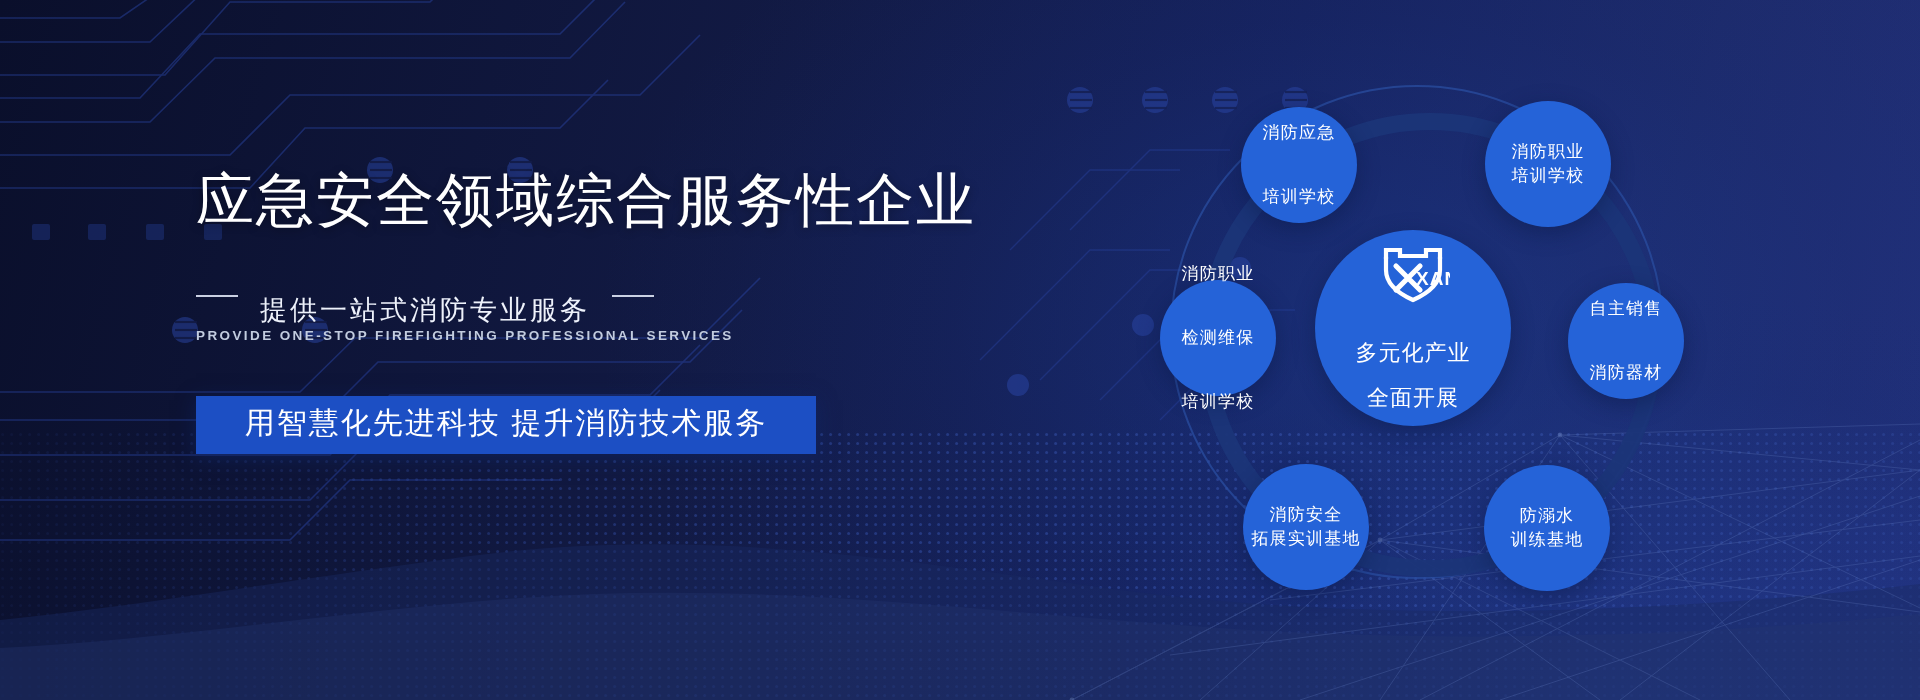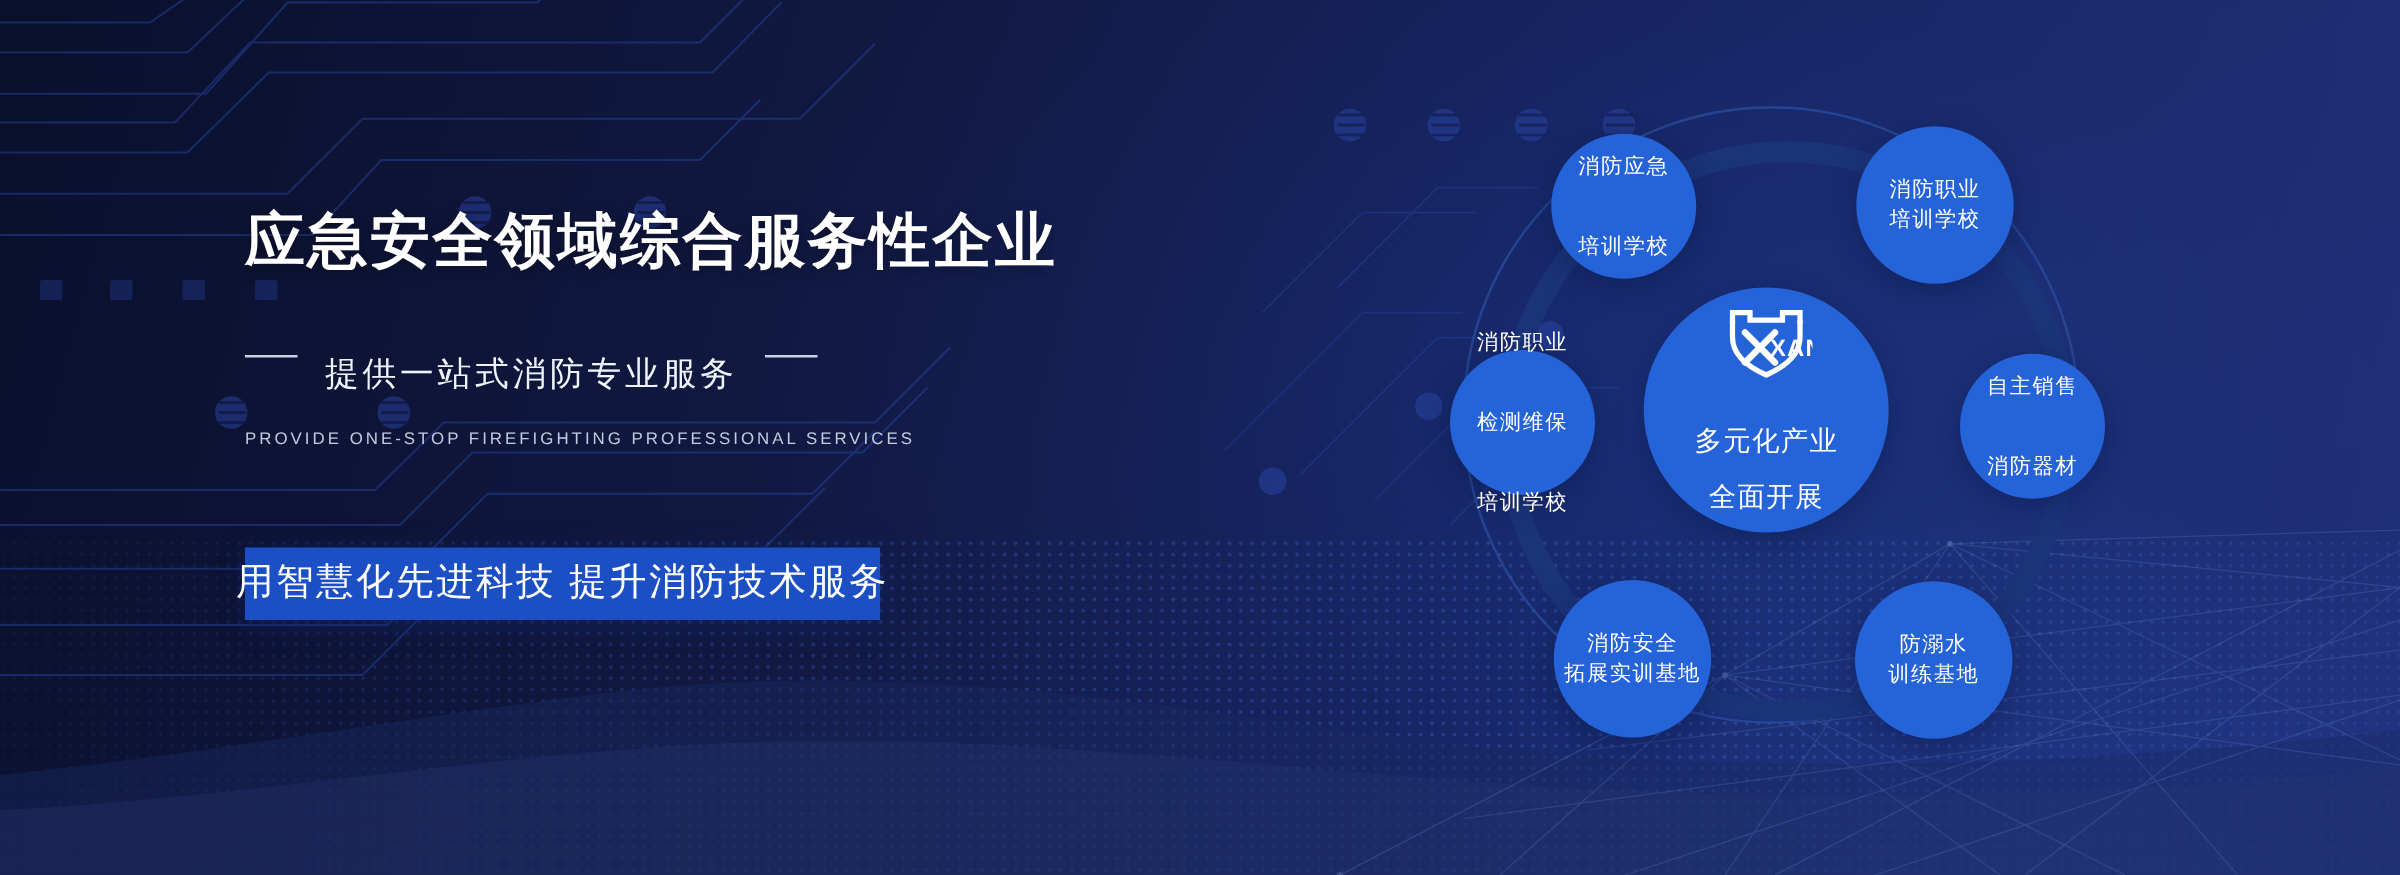--- a/index.html
+++ b/index.html
@@ -29,22 +29,22 @@
   .wave    { opacity: 0.85; }
 
   
   .left-block {
     position: absolute;
     left: 196px;
     top: 168px;
     width: 900px;
   }
   .headline {
-    font-size: 48px;
-    font-weight: 700;
+    font-size: 58px;
+    font-weight: 400;
     color: #ffffff;
     letter-spacing: 2px;
     line-height: 1.1;
     margin: 0;
     white-space: nowrap;
     text-shadow: 0 2px 10px rgba(0,0,0,0.35);
   }
   .subline-row {
     display: flex;
     align-items: center;
@@ -59,38 +59,38 @@
     opacity: 0.9;
   }
   .subline {
     font-size: 27px;
     color: #eef2fb;
     letter-spacing: 3px;
     white-space: nowrap;
     margin-top: 28px;
   }
   .en-line {
-    margin-top: 26px;
     font-size: 13.5px;
     letter-spacing: 2.4px;
     color: #c2ccdf;
     white-space: nowrap;
+    font-weight: bold;
   }
   .cta-button {
-    margin-top: 80px;
+    margin-top: 53px;
     display: inline-flex;
     align-items: center;
     justify-content: center;
     background: #1c4fc4;
     color: #ffffff;
     font-size: 30px;
     letter-spacing: 2px;
     padding: 15px 26px 17px 26px;
     box-sizing: border-box;
-    width: 508px;
+    width: 620px;
     height: 58px;
     border: none;
     cursor: pointer;
     font-family: inherit;
     white-space: nowrap;
     box-shadow: 0 4px 18px rgba(14,40,110,0.5);
   }
 
   
   .diagram {

